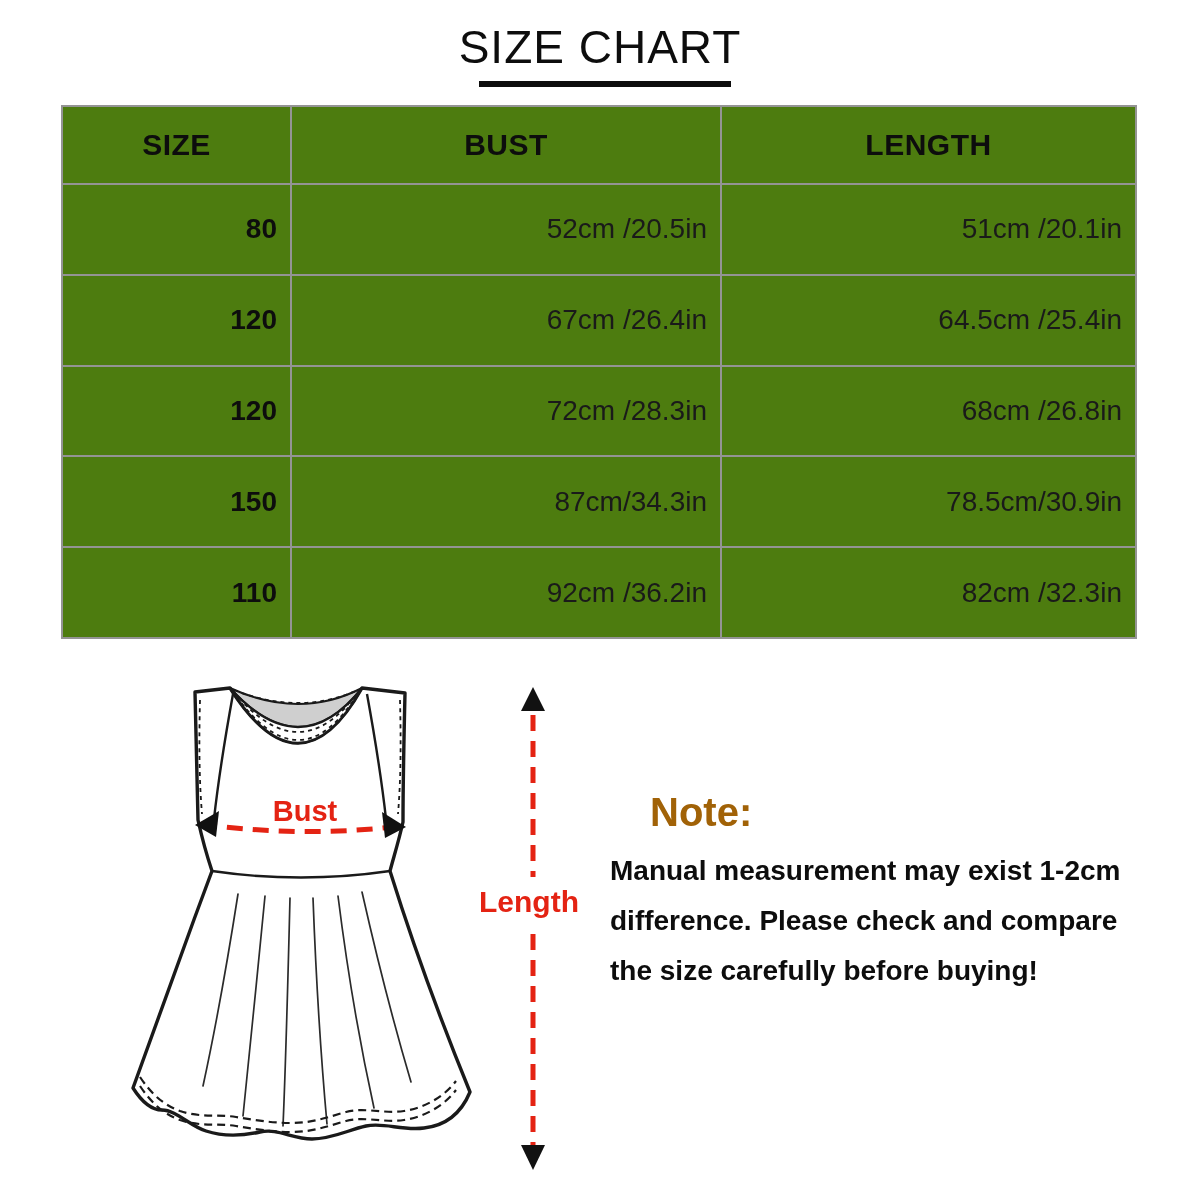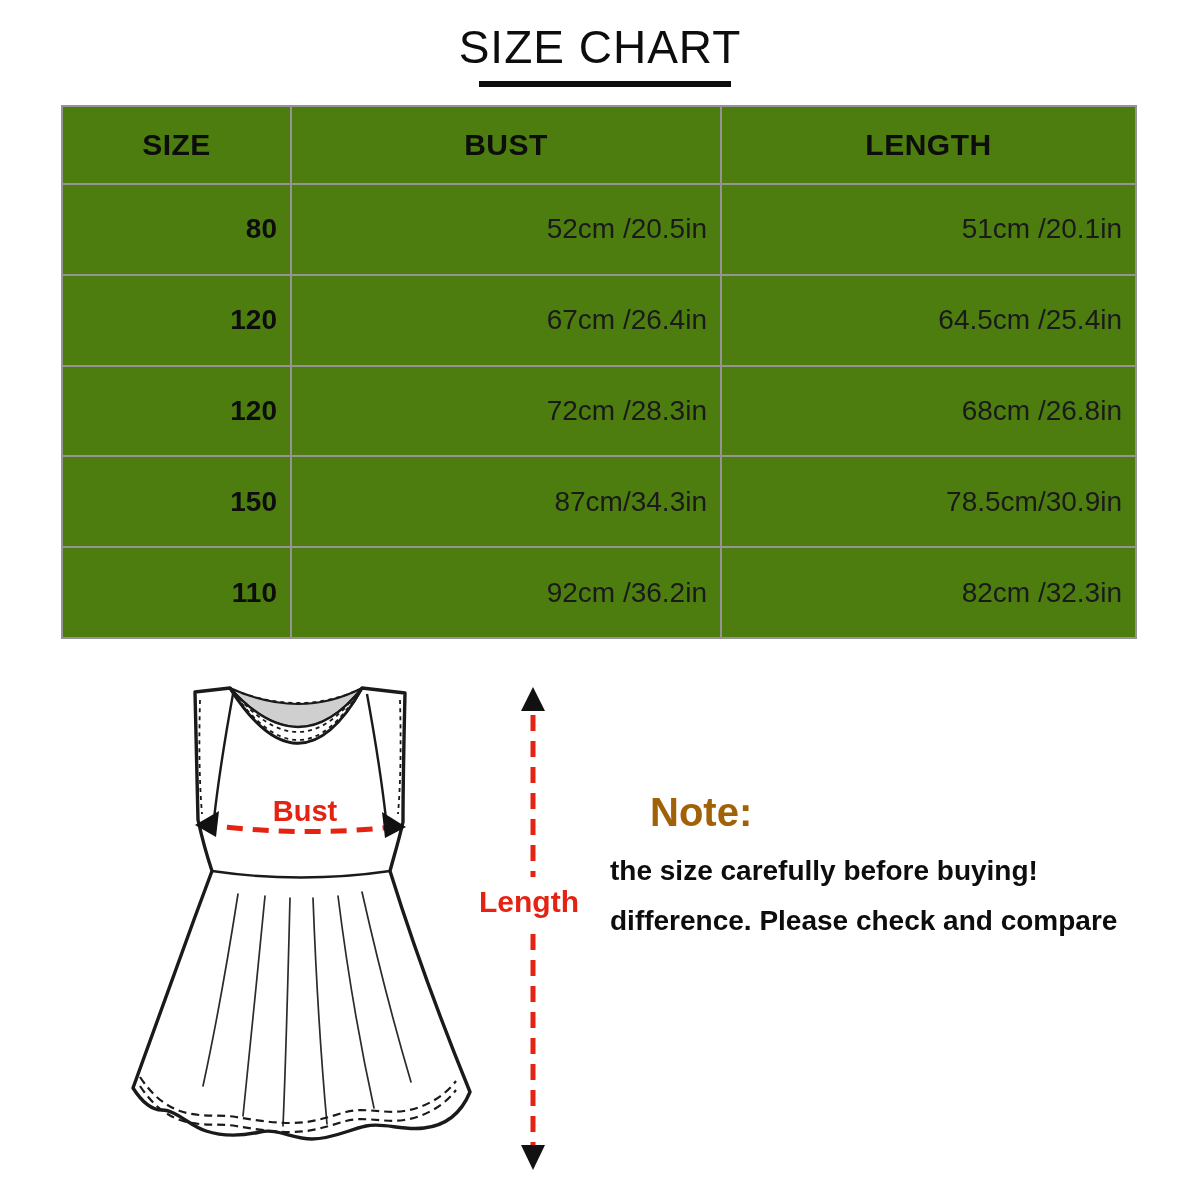--- a/index.html
+++ b/index.html
@@ -135,15 +135,16 @@
     <polygon class="arrowhead" points="493,29 481,53 505,53"></polygon>
     <path class="redline" d="M 493,57 L 493,219" stroke-dasharray="14 10" stroke-width="4.6"></path>
     <text class="redlabel" x="489" y="254" text-anchor="middle" font-size="30">Length</text>
     <path class="redline" d="M 493,276 L 493,487" stroke-dasharray="14 10" stroke-width="4.6"></path>
     <polygon class="arrowhead" points="493,512 481,487 505,487"></polygon>
   </g>
 </svg>
 
 <div class="note-heading">Note:</div>
 <div class="note-body">
+  <div>Manual measurement may exist 1-2cm</div>
+  <div>difference. Please check and compare</div>
   <div>the size carefully before buying!</div>
-  <div>difference. Please check and compare</div>
 </div>
 
 </body></html>

